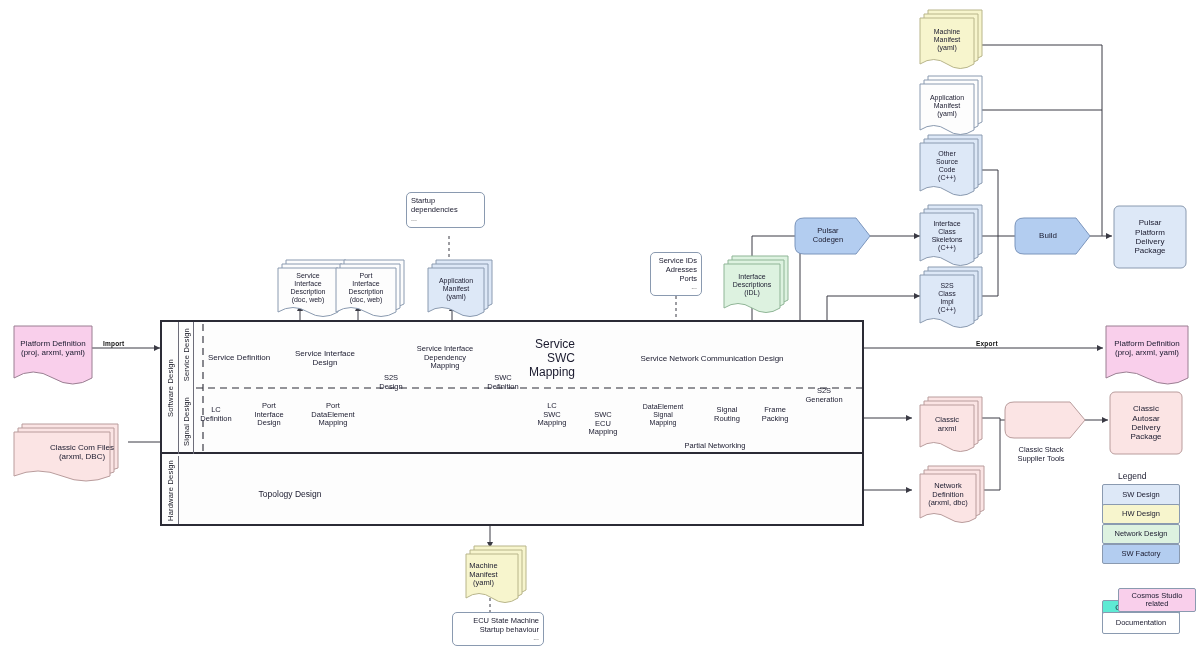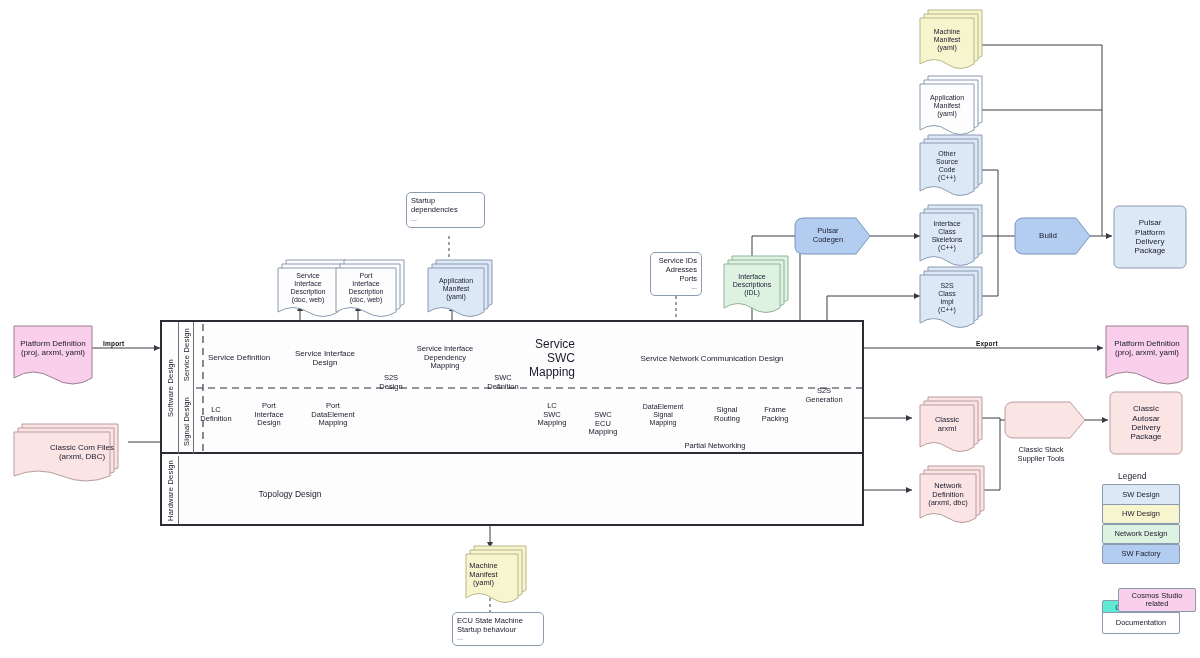--- a/index.html
+++ b/index.html
@@ -268,21 +268,21 @@
   <div class="box" style="position:absolute; left:406px; top:192px; width:79px; height:36px;">
     <div style="font-size:7.5px; padding:3px 4px 0 4px;">Startup dependencies</div>
     <div style="font-size:7px; padding:1px 4px; color:#555;">...</div>
   </div>
   <div class="box" style="position:absolute; left:650px; top:252px; width:52px; height:44px;text-align:right;">
     <div style="font-size:7.5px; padding:3px 4px 0 4px; white-space:pre-line; line-height:1.2;">Service IDs
 Adresses
 Ports</div>
     <div style="font-size:7px; padding:0 4px; color:#555;">...</div>
   </div>
-  <div class="box" style="position:absolute; left:452px; top:612px; width:92px; height:34px;">
+  <div class="box" style="position:absolute; left:452px; top:612px; width:92px; height:34px;text-align:right;">
     <div style="font-size:7.5px; padding:3px 4px 0 4px; white-space:pre-line; line-height:1.2;">ECU State Machine
 Startup behaviour</div>
     <div style="font-size:7px; padding:0 4px; color:#555;">...</div>
   </div>
 
   <div class="node" style="left:278px; top:268px; width:60px; height:40px; font-size:7px;">
     <span class="tx">Service
 Interface
 Description
 (doc, web)</span>

